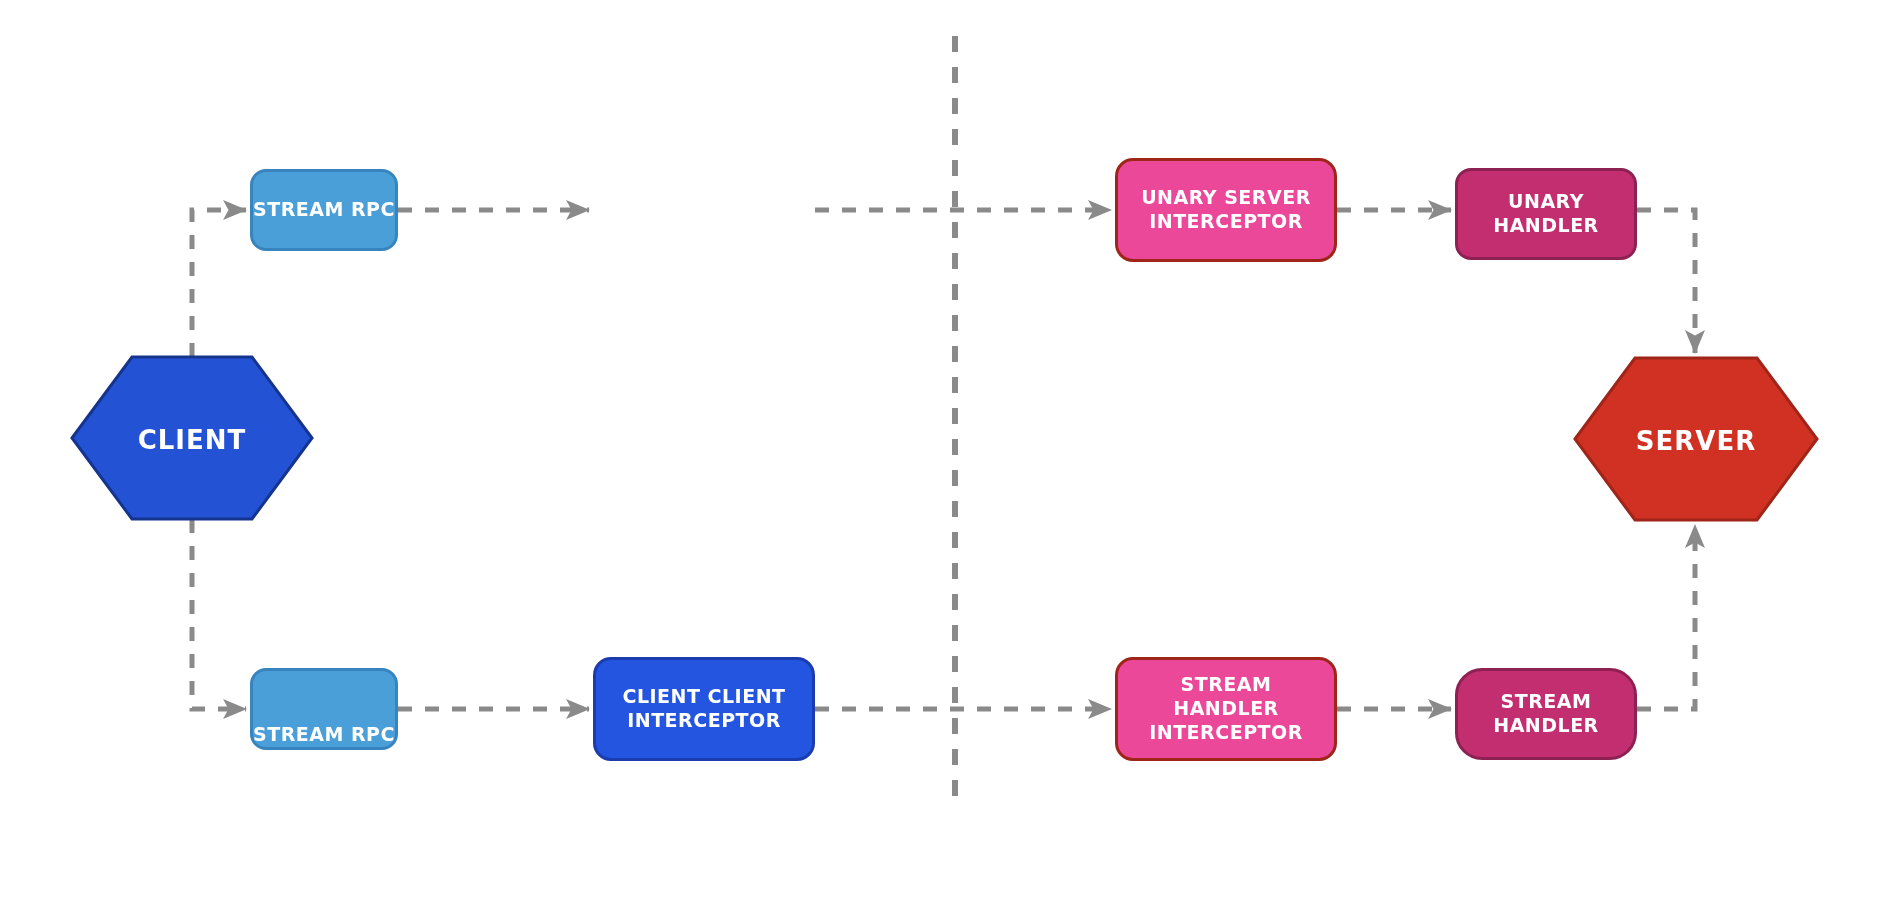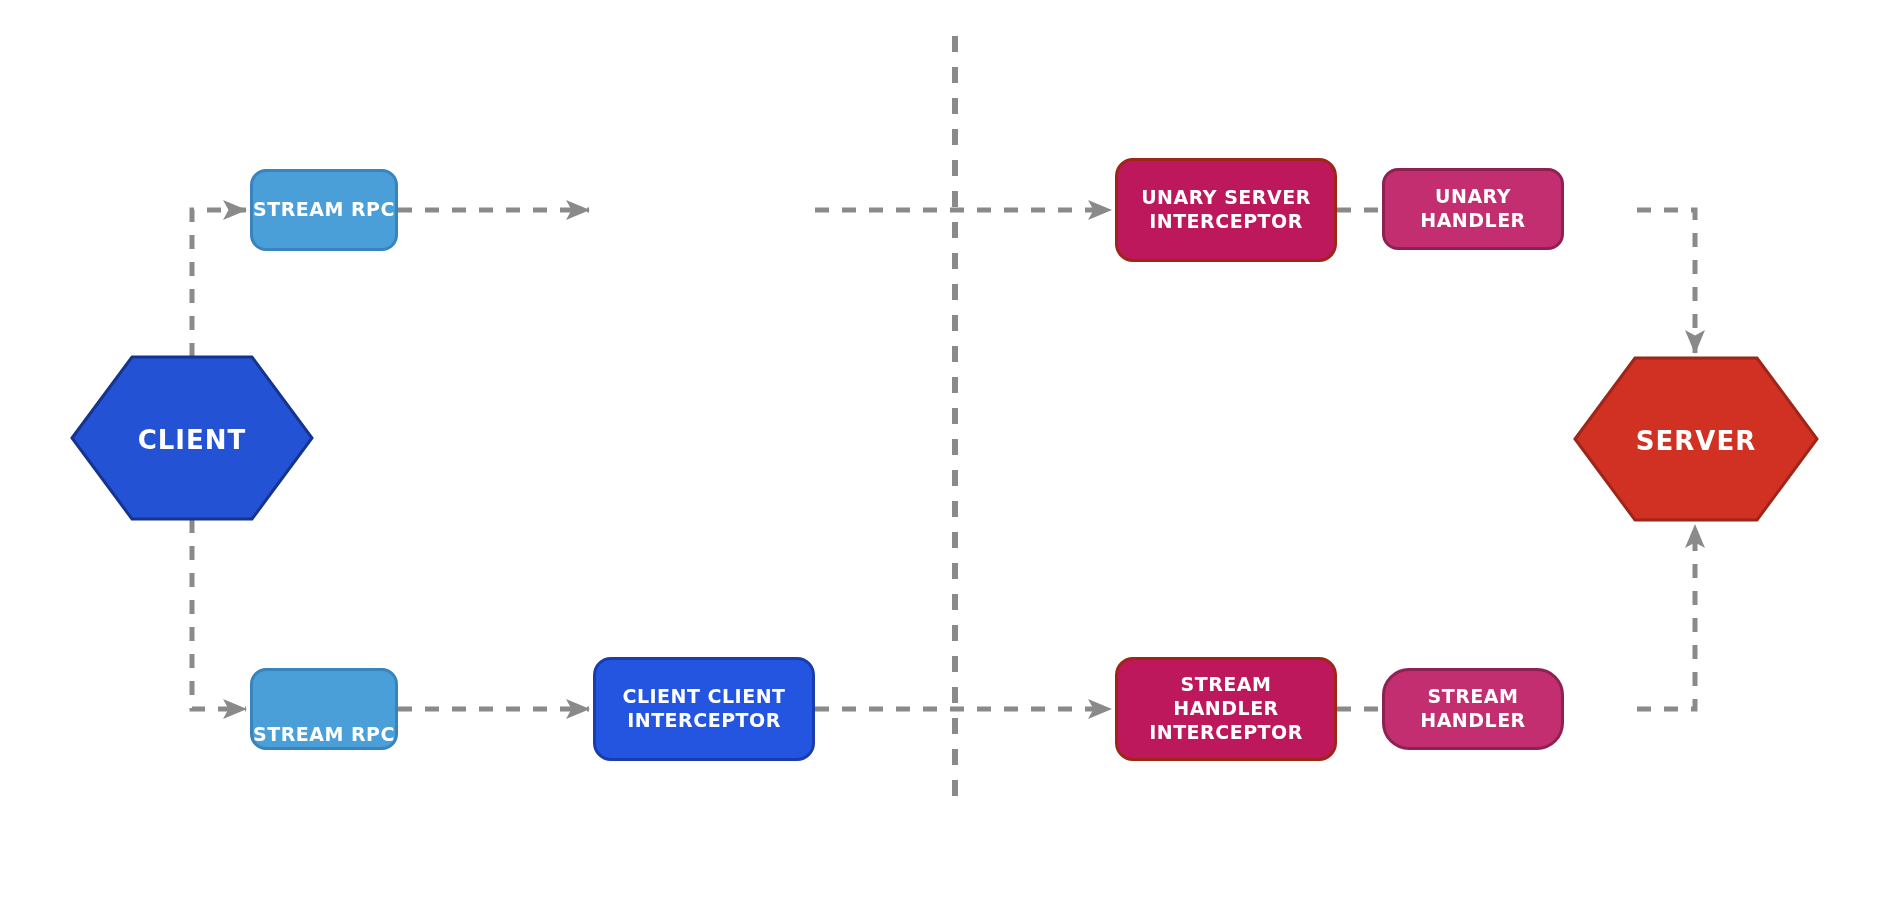--- a/index.html
+++ b/index.html
@@ -57,22 +57,22 @@
     letter-spacing: 0.5px;
     box-sizing: border-box;
     border-radius: 16px;
     border: 3px solid transparent;
   }
   .node .label { display: inline-block; }
 
   
   .rpc         { left: 250px; width: 148px; height: 82px;  background: #4a9fd8; border-color: #3884be; }
   .cli-int     { left: 593px; width: 222px; height: 104px; background: #2355e0; border-color: #1a3cae; border-radius: 18px; }
-  .srv-int     { left: 1115px; width: 222px; height: 104px; background: #be185d; border-color: #9e2518; border-radius: 18px; }
-  .handler     { left: 1382px; width: 182px; height: 82px; background: #c22e6f; border-color: #8d2152; }
+  .srv-int     { left: 1115px; width: 222px; height: 104px; background: #ec4899; border-color: #9e2518; border-radius: 18px; }
+  .handler     { left: 1455px; width: 182px; height: 92px; background: #c22e6f; border-color: #8d2152; }
 
   .row-top.rpc     { top: 169px; }
   .row-top.cli-int { top: 158px; }
   .row-top.srv-int { top: 158px; }
   .row-top.handler { top: 168px; }
 
   .row-bot.rpc     { top: 668px; align-items: flex-end; }
   .row-bot.cli-int { top: 657px; }
   .row-bot.srv-int { top: 657px; }
   .row-bot.handler { top: 668px; border-radius: 27px; }

